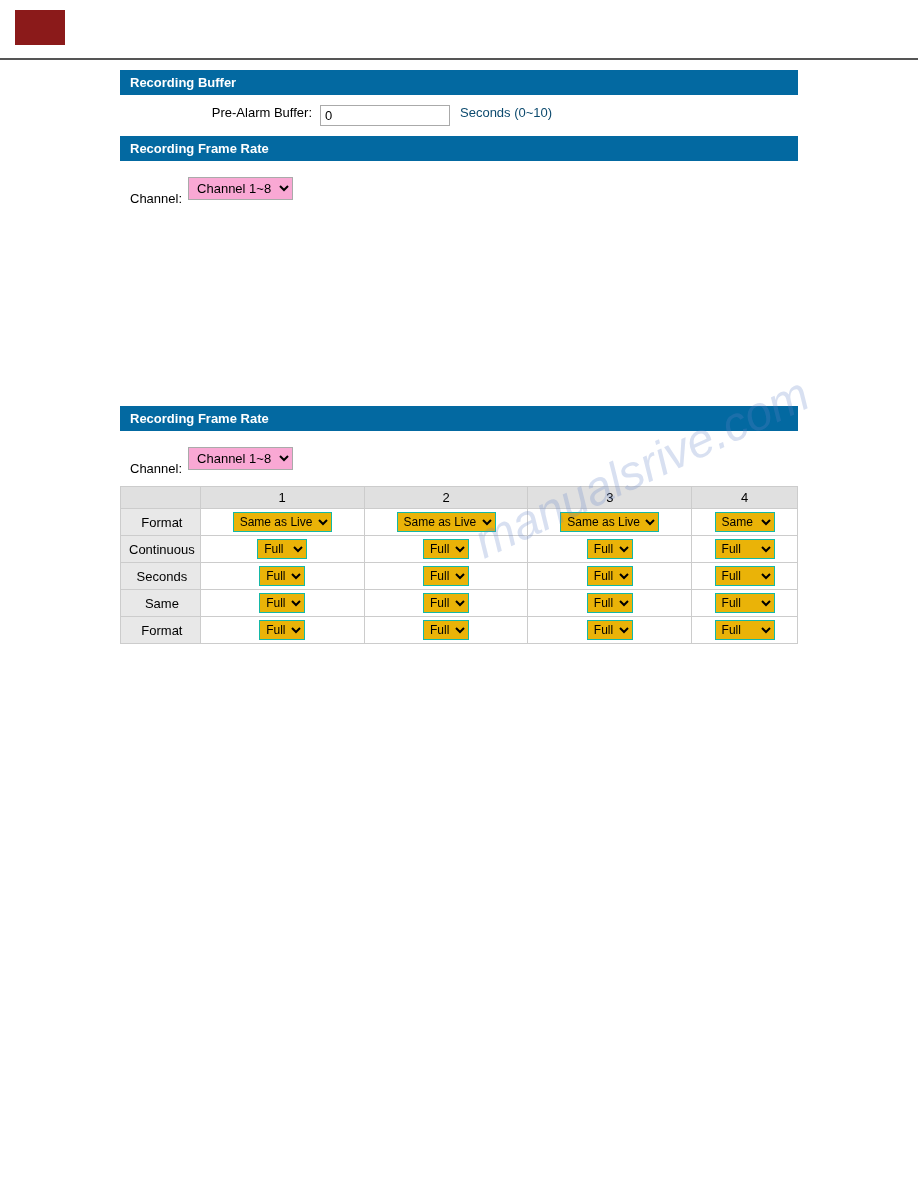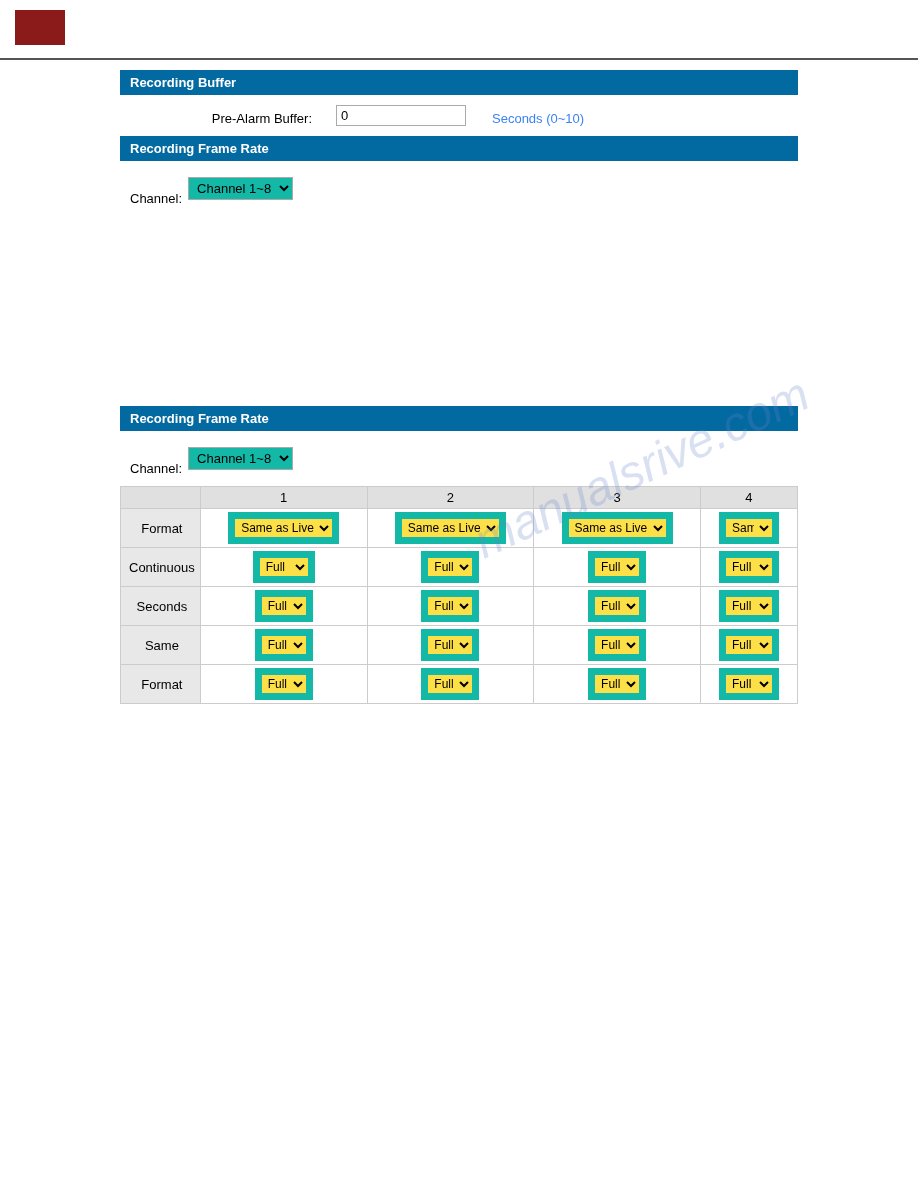--- a/index.html
+++ b/index.html
@@ -32,63 +32,62 @@
       background: #0369a1;
       color: #fff;
       font-weight: bold;
       padding: 5px 10px;
       font-size: 13px;
       margin-bottom: 10px;
     }
 
     .form-row {
       display: flex;
-      align-items: flex-end;
+      align-items: flex-start;
       margin-bottom: 8px;
       padding-left: 40px;
-      gap: 16px;
     }
 
     .form-label {
       width: 160px;
       text-align: right;
       padding-right: 8px;
       font-size: 13px;
     }
 
     .form-input {
       width: 130px;
       border: 1px solid #aaa;
       padding: 2px 4px;
       font-size: 13px;
     }
 
     .form-hint {
       margin-left: 10px;
       font-size: 13px;
-      color: #3b82f6;
+      color: #0c4a6e;
     }
 
     .channel-row {
       display: flex;
       align-items: center;
       margin-bottom: 10px;
       padding-left: 10px;
     }
 
     .channel-label {
       font-size: 13px;
       margin-right: 6px;
       margin-top: 20px;
     }
 
     .channel-select {
       font-size: 13px;
       border: 1px solid #aaa;
-      background: #14b8a6;
+      background: #f9a8d4;
       padding: 2px 4px;
     }
 
     .rate-table {
       width: 100%;
       border-collapse: collapse;
       font-size: 13px;
       margin-bottom: 10px;
     }
 
@@ -106,22 +105,22 @@
     .rate-table tbody tr td:first-child {
       background: #e8e8e8;
       font-weight: normal;
       text-align: center;
       width: 76px;
       padding-left: 8px;
     }
 
     .rate-table select {
       font-size: 12px;
-      border: 7px solid #14b8a6;
-      background: #fde047;
+      border: 1px solid #14b8a6;
+      background: #eab308;
       padding: 1px 2px;
     }
 
     .watermark {
       position: absolute;
       top: 370px;
       left: 460px;
       color: rgba(100, 130, 200, 0.25);
       font-size: 48px;
       font-style: italic;

